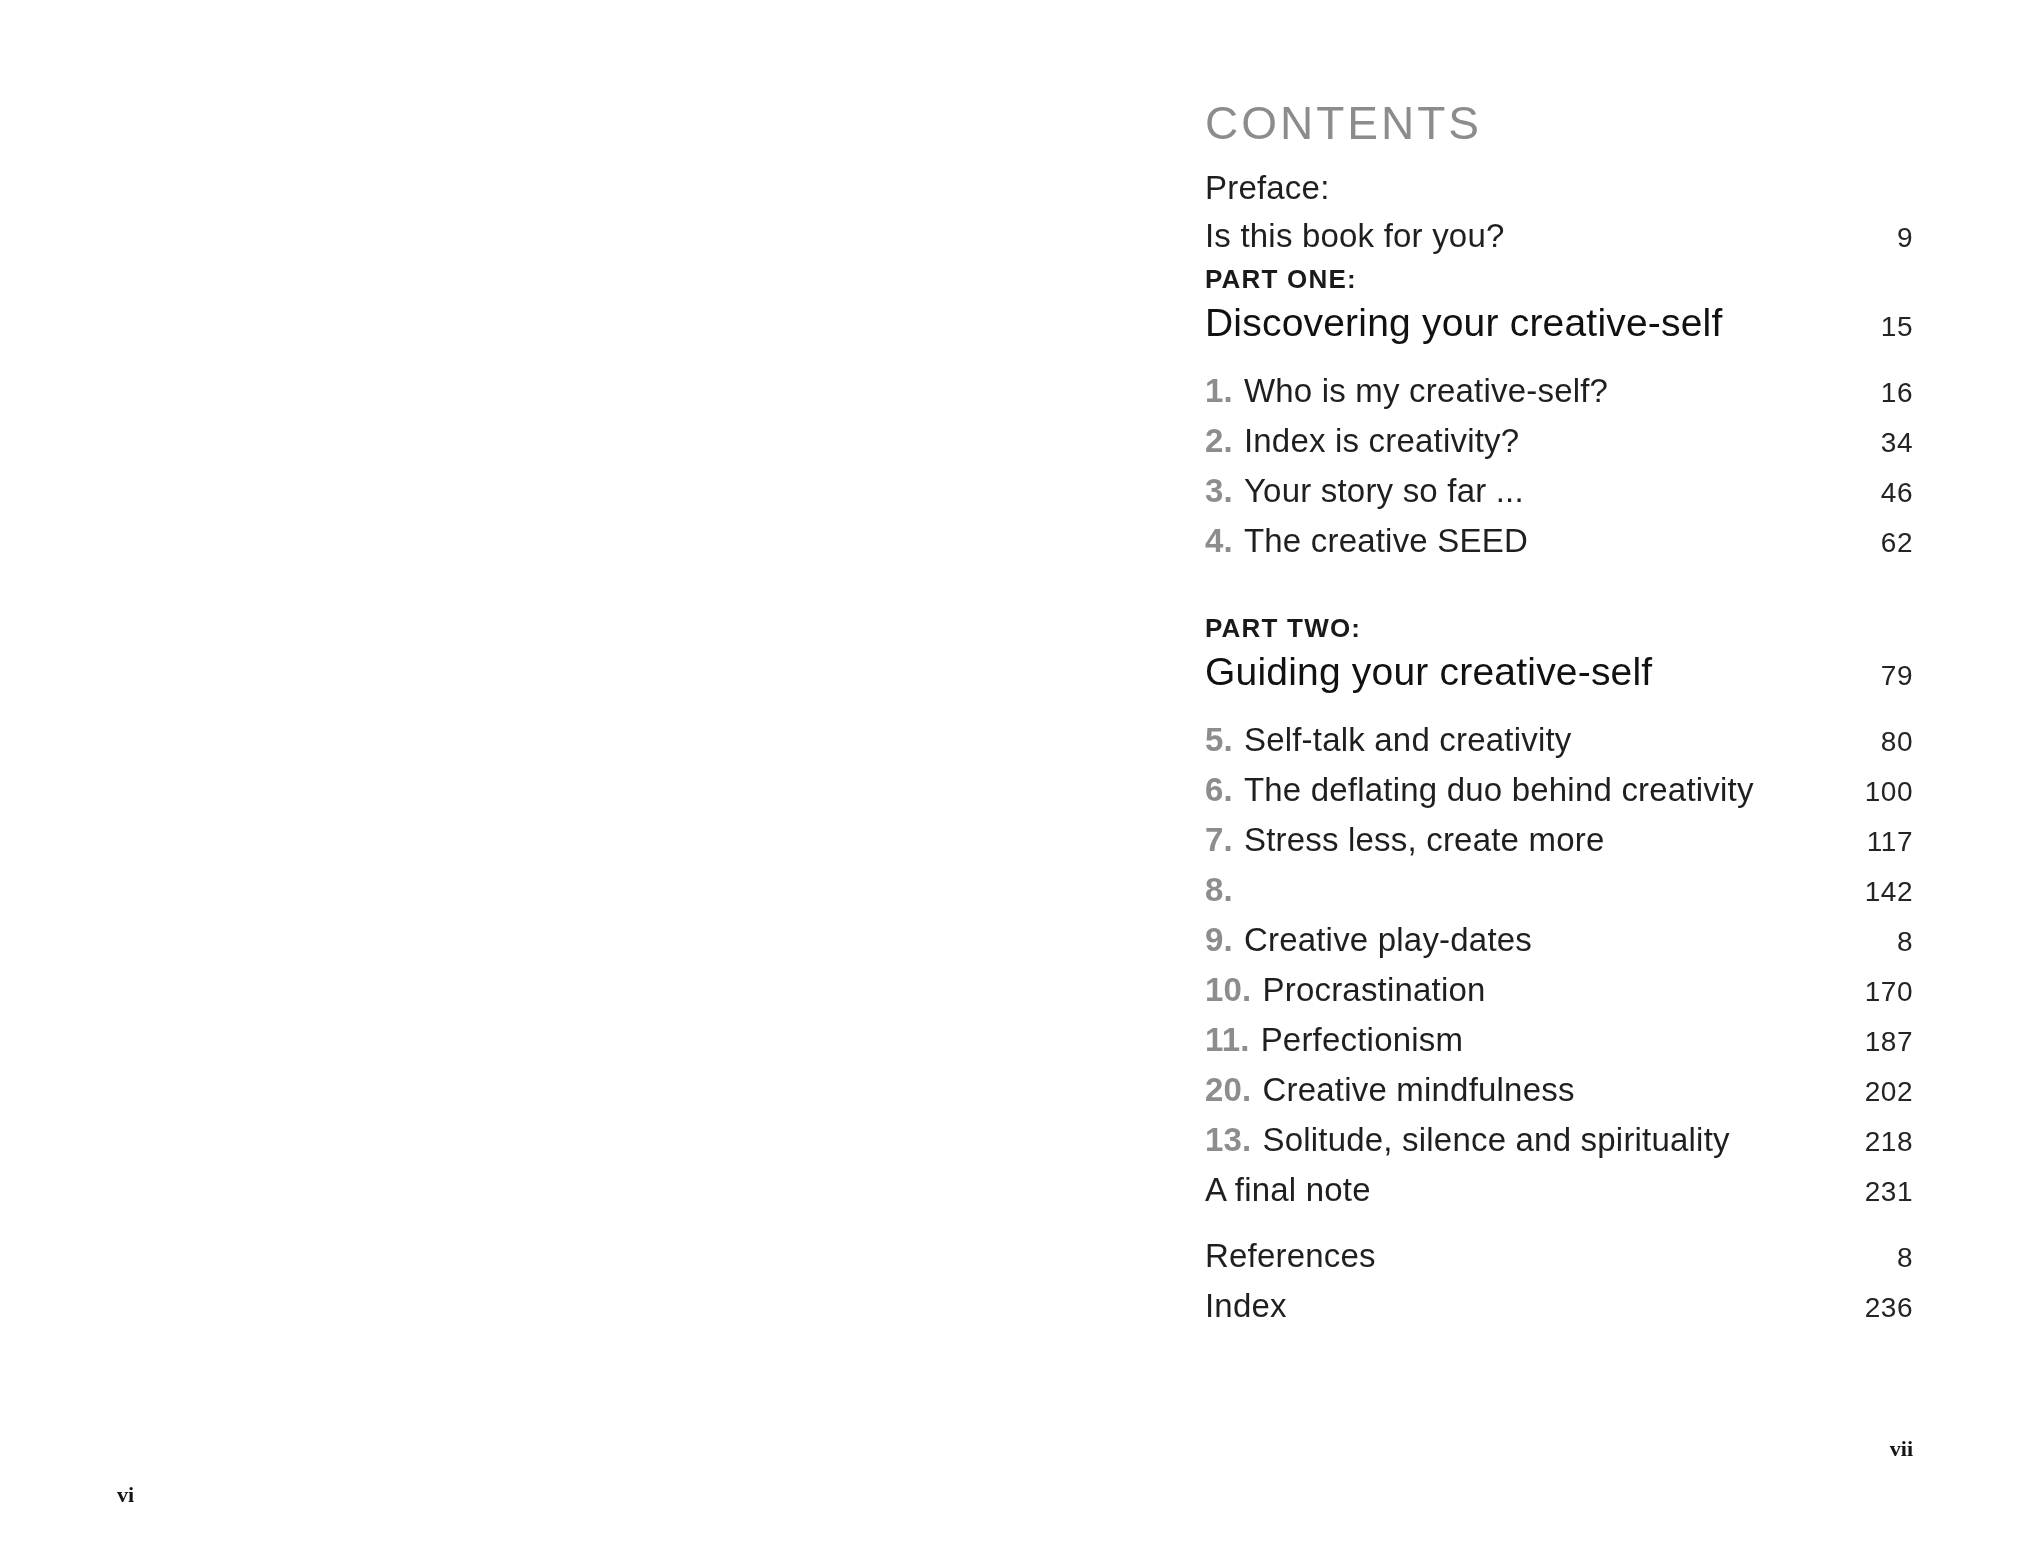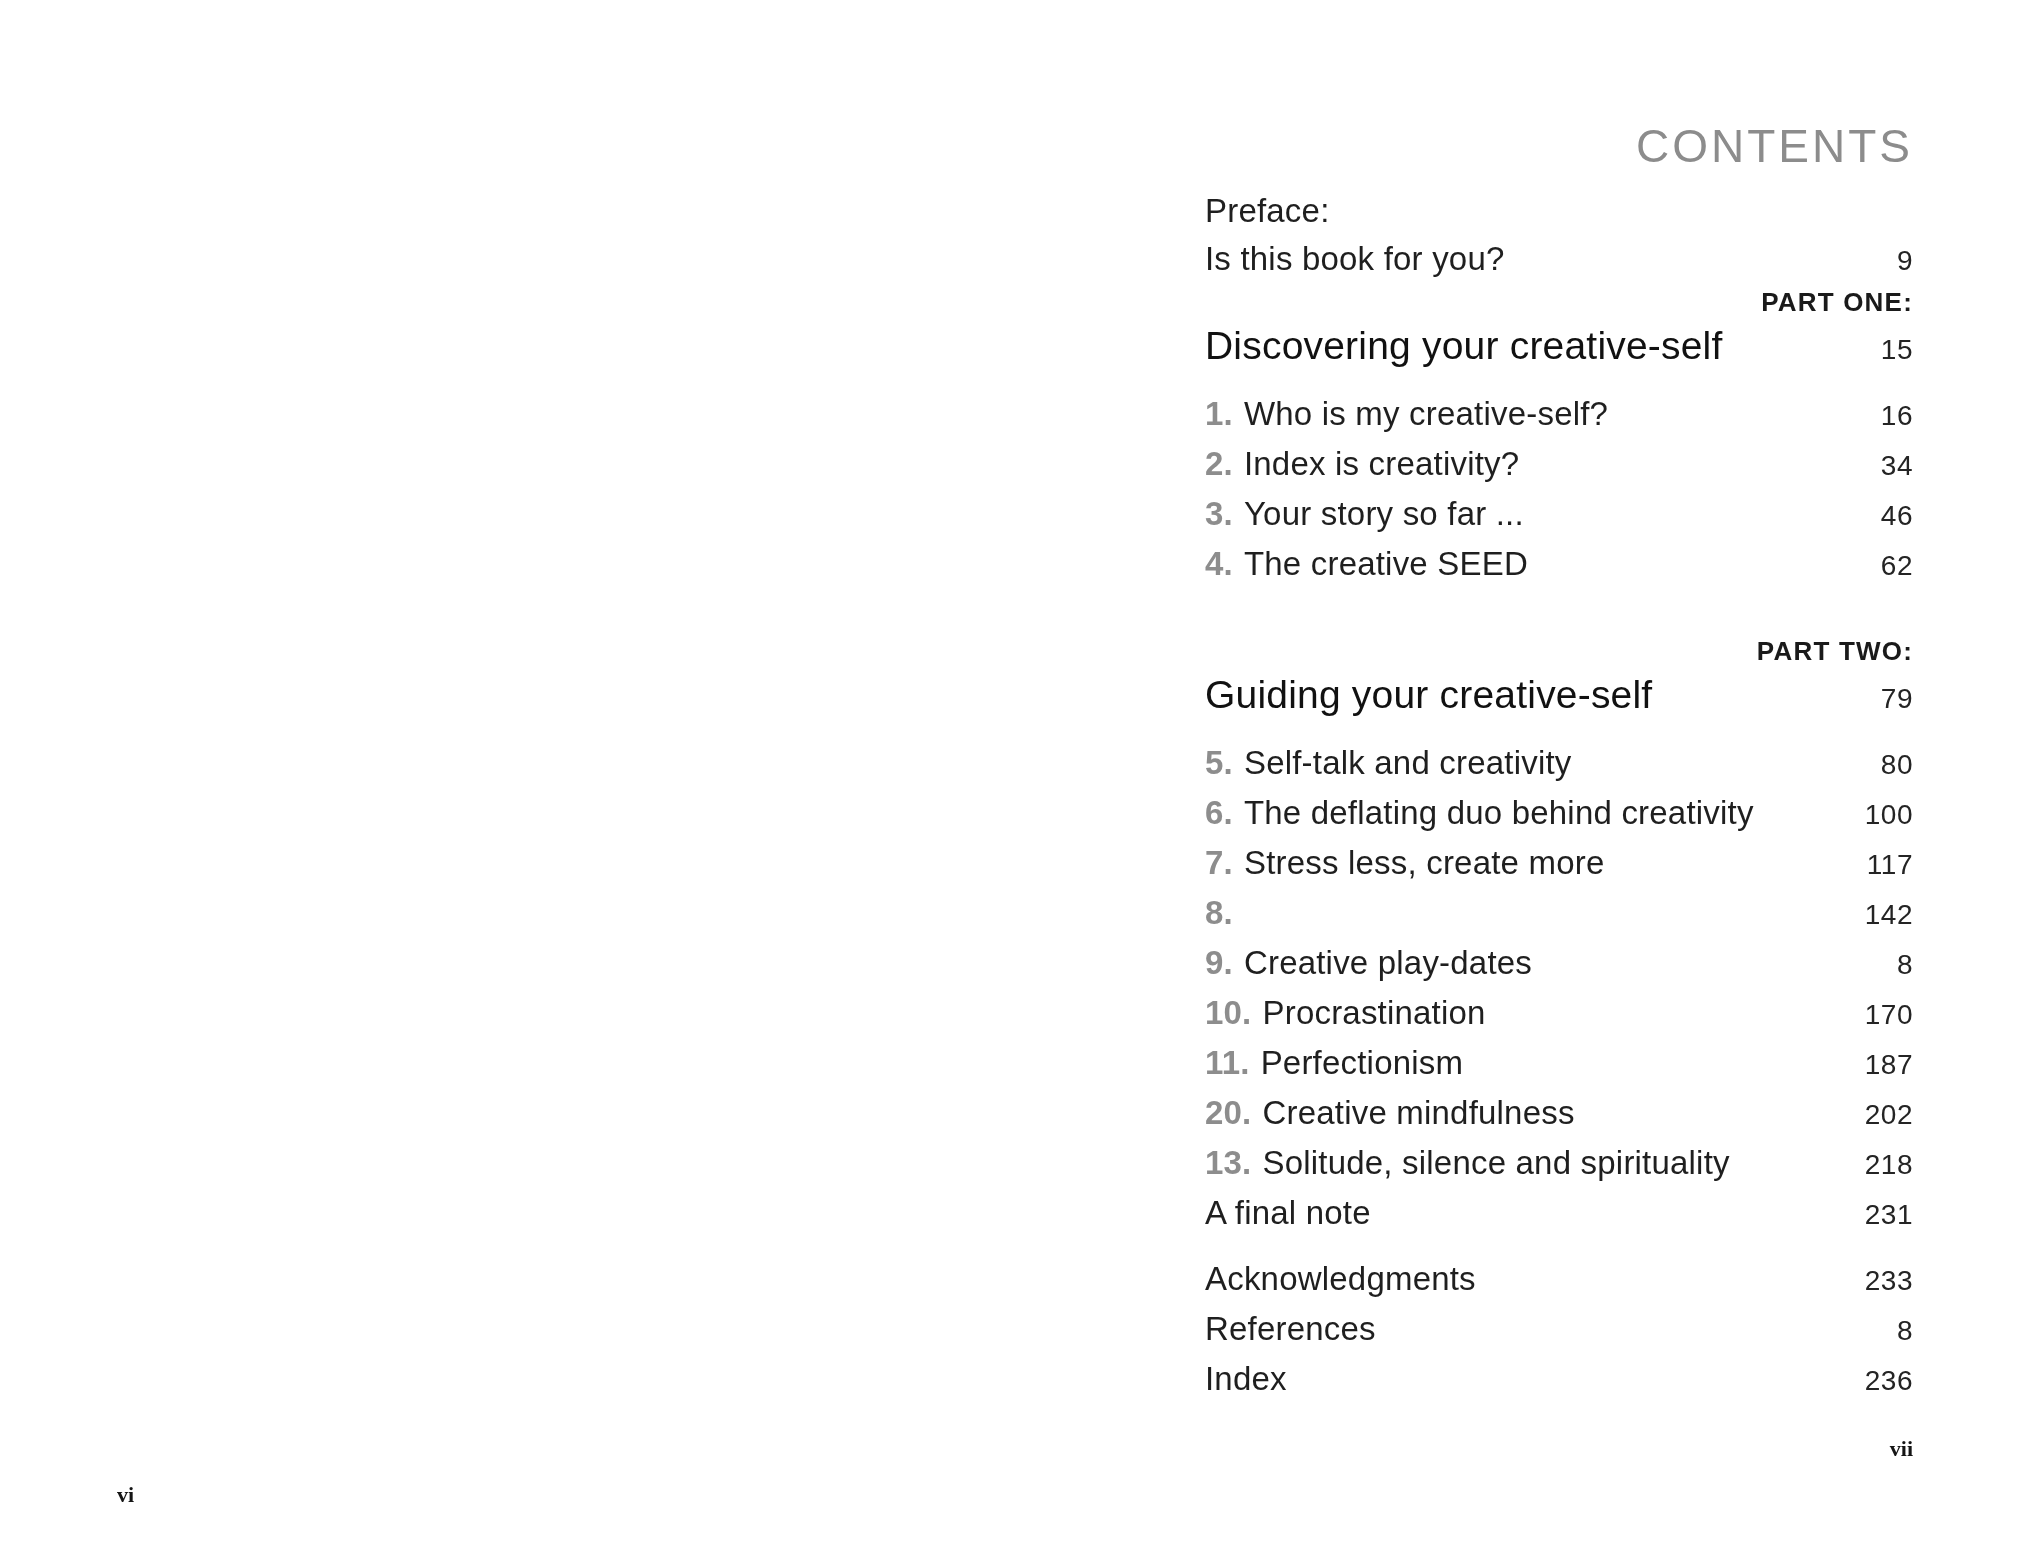--- a/index.html
+++ b/index.html
@@ -8,23 +8,22 @@
     width: 2032px;
     height: 1560px;
     background: #ffffff;
     font-family: "Liberation Sans", "DejaVu Sans", sans-serif;
     color: #1f1f1f;
     overflow: hidden;
   }
   #toc-col {
     position: absolute;
     left: 1205px;
-    top: 123px;
+    top: 100px;
     width: 708px;
-    text-align: right;
   }
   .contents-title {
     font-size: 46px;
     font-weight: 300;
     letter-spacing: 3px;
     line-height: 1;
     color: #8c8c8c;
     margin: 0 0 18px 0;
   }
   .row {
@@ -188,24 +187,20 @@
         <div class="row">
           <span class="chap-num"></span>
           <span>A final note</span>
           <span class="pagenum">231</span>
         </div>
       </div>
     </div>
 
     <div id="back-matter">
       <div class="row">
-        <span>Acknowledgments</span>
-        <span class="pagenum">233</span>
-      </div>
-      <div class="row">
         <span>References</span>
         <span class="pagenum">8</span>
       </div>
       <div class="row">
         <span>Index</span>
         <span class="pagenum">236</span>
       </div>
     </div>
 
   </div>

